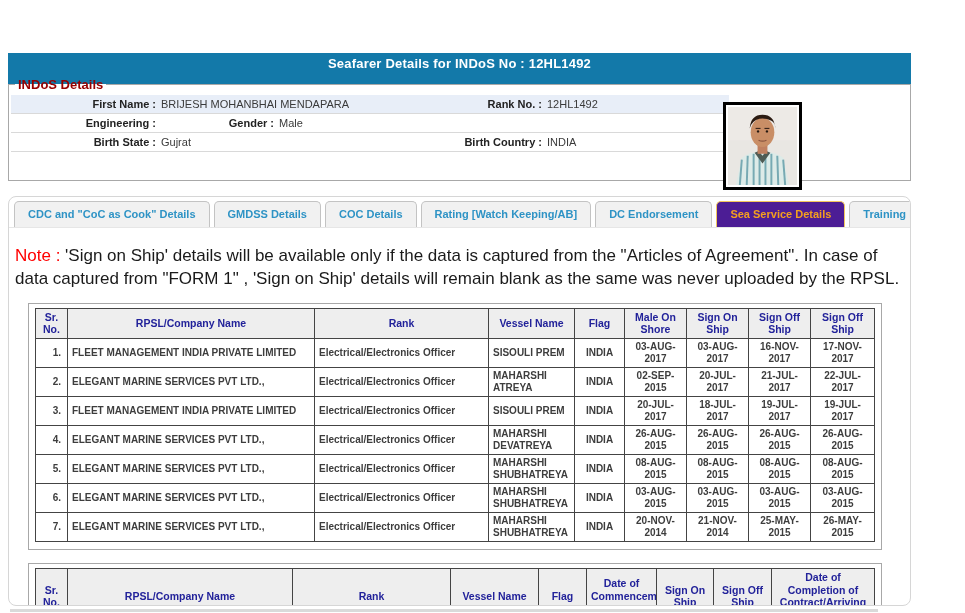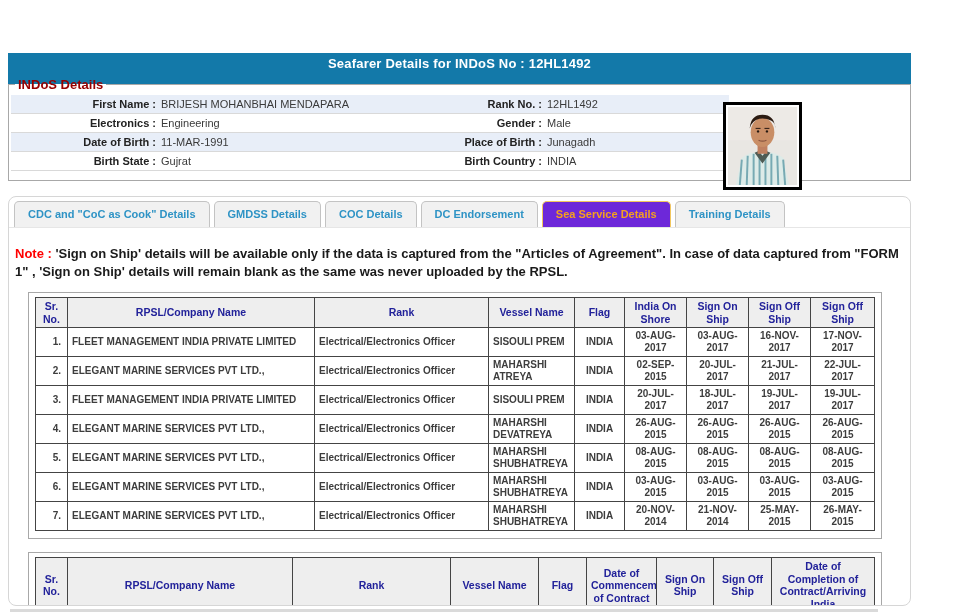--- a/index.html
+++ b/index.html
@@ -43,22 +43,22 @@
   .panel{
     position:absolute;left:8px;top:196px;width:903px;height:410px;
     border:1px solid #D6D6D6;border-radius:8px;background:#FFF;overflow:hidden;
   }
   .tabbar{display:flex;gap:4px;padding:4px 0 0 5px;border-bottom:1px solid #E6E6E6;}
   .tab{
     font-family:inherit;font-size:11px;font-weight:bold;color:var(--c-tab-inactive);
     background:#F1F1F1;border:1px solid #C3C3C3;border-bottom:none;
     border-radius:5px 5px 0 0;padding:6px 13px 7px 13px;cursor:pointer;white-space:nowrap;
   }
-  .tab.active{background:#6d28d9;border-color:var(--c-tab-active-border);color:var(--c-tab-active);}
-  .note{margin:17px 8px 12px 6px;font-size:13px;font-weight:bold;color:#1A1A1A;line-height:1.35;}
+  .tab.active{background:#4c1d95;border-color:var(--c-tab-active-border);color:var(--c-tab-active);}
+  .note{margin:17px 8px 12px 6px;font-size:17px;font-weight:normal;color:#1A1A1A;line-height:1.35;}
   .note .note-prefix{color:var(--c-note-red);}
   
   .table-fs{margin:0 0 13px 19px;width:853px;padding:4px 6px 7px 6px;}
   table{border-collapse:collapse;width:840px;table-layout:fixed;}
   th,td{border:1px solid #444;font-size:10px;line-height:1.2;padding:2px 4px;overflow:hidden;}
   th{background:#EEEEEE;color:var(--c-table-head);font-weight:bold;text-align:center;font-size:10.5px;}
   td{color:var(--c-cell-text);font-weight:bold;}
   
   #articles-table th:nth-child(1){width:32px;}
   #articles-table th:nth-child(2){width:247px;}
@@ -90,30 +90,23 @@
 <fieldset class="indos-fs">
   <legend>INDoS Details</legend>
   <div class="indos-rows">
       <div class="indos-row alt">
         <span class="lbl lbl1">First Name :</span>
         <span class="val val1">BRIJESH MOHANBHAI MENDAPARA</span>
         <span class="lbl lbl2">Rank No. :</span>
         <span class="val val2">12HL1492</span>
       </div>
       <div class="indos-row">
-        <span class="lbl lbl1">Electronics :</span>
-        <span class="val val1">Engineering</span>
+        <span class="lbl lbl1">Engineering :</span>
         <span class="lbl lbl2">Gender :</span>
         <span class="val val2">Male</span>
-      </div>
-      <div class="indos-row alt">
-        <span class="lbl lbl1">Date of Birth :</span>
-        <span class="val val1">11-MAR-1991</span>
-        <span class="lbl lbl2">Place of Birth :</span>
-        <span class="val val2">Junagadh</span>
       </div>
       <div class="indos-row">
         <span class="lbl lbl1">Birth State :</span>
         <span class="val val1">Gujrat</span>
         <span class="lbl lbl2">Birth Country :</span>
         <span class="val val2">INDIA</span>
       </div>
     </div>
   <div class="photo-frame">
     <svg viewBox="0 0 70 80" preserveAspectRatio="none">
@@ -147,39 +140,40 @@
       <path d="M31 34 Q35 36 39 34" stroke="#8A5540" stroke-width="1.2" fill="none"></path>
     </svg>
   </div>
 </fieldset>
 
 <div class="panel">
   <div class="tabbar">
       <button class="tab">CDC and "CoC as Cook" Details</button>
       <button class="tab">GMDSS Details</button>
       <button class="tab">COC Details</button>
+      <button class="tab">Rating [Watch Keeping/AB]</button>
       <button class="tab">DC Endorsement</button>
       <button class="tab active">Sea Service Details</button>
       <button class="tab">Training Details</button>
     </div>
 
   <p class="note">
     <span class="note-prefix">Note : </span><span>'Sign on Ship' details will be available only if the data is captured from the "Articles of Agreement". In case of data captured from "FORM 1" , 'Sign on Ship' details will remain blank as the same was never uploaded by the RPSL.</span>
   </p>
 
   <fieldset class="table-fs">
     <table id="articles-table">
         <thead>
           <tr>
             <th>Sr. No.</th>
             <th>RPSL/Company Name</th>
             <th>Rank</th>
             <th>Vessel Name</th>
             <th>Flag</th>
-            <th>India On Shore</th>
+            <th>Male On Shore</th>
             <th>Sign On Ship</th>
             <th>Sign Off Ship</th>
             <th>Sign Off Ship</th>
           </tr>
         </thead>
         <tbody>
           <tr>
             <td>1.</td>
             <td>FLEET MANAGEMENT INDIA PRIVATE LIMITED</td>
             <td>Electrical/Electronics Officer</td>

